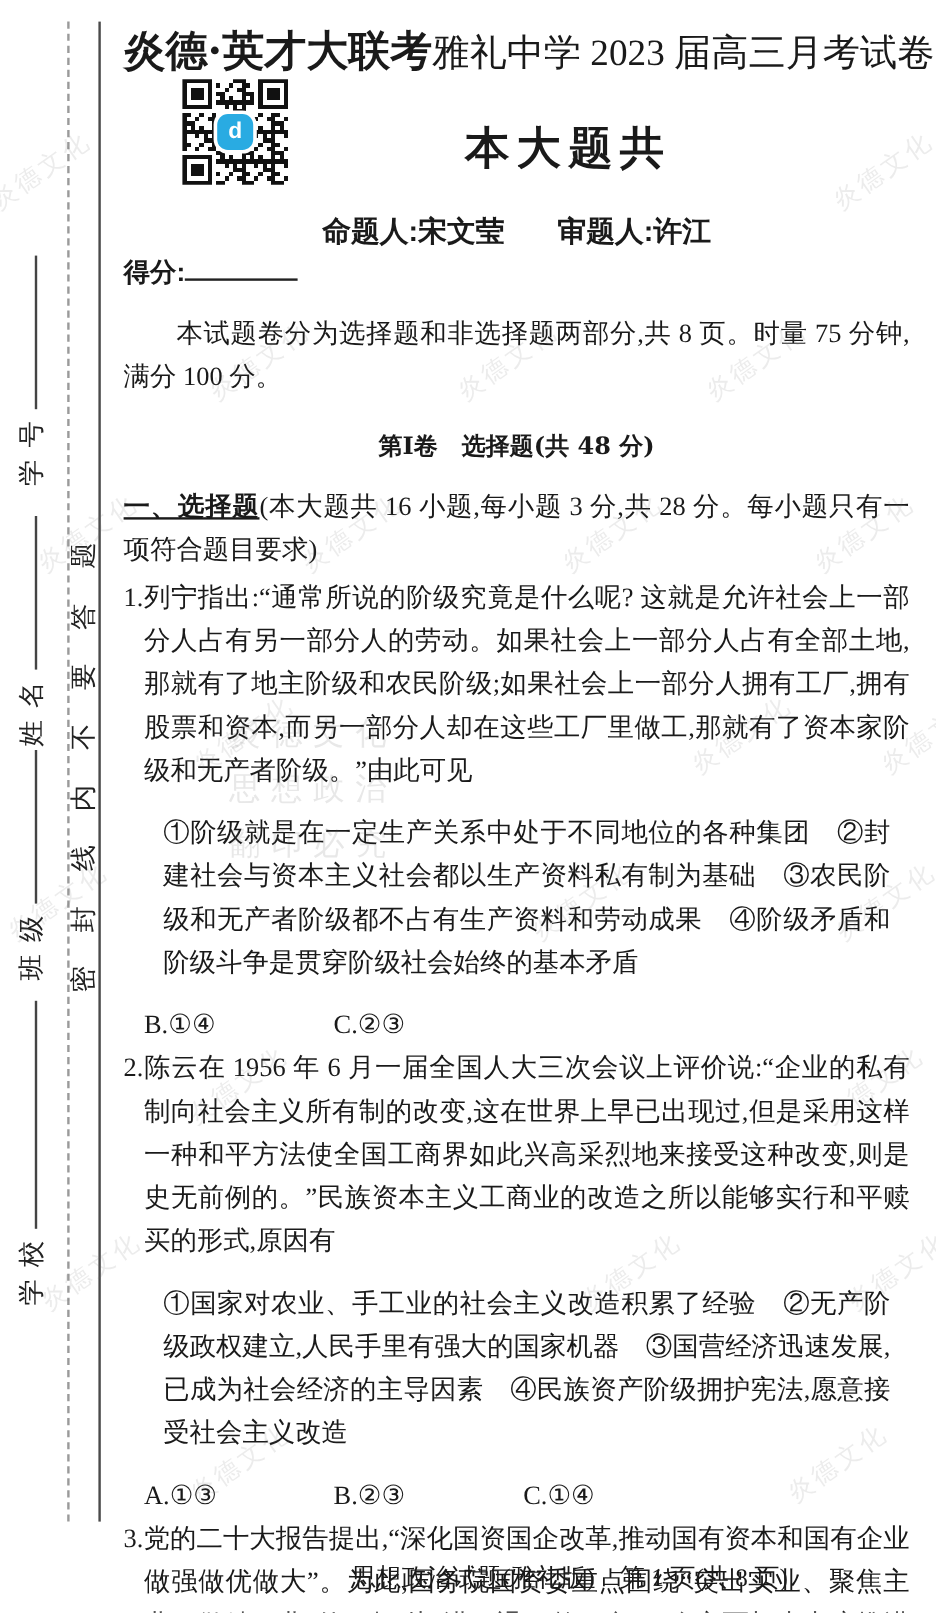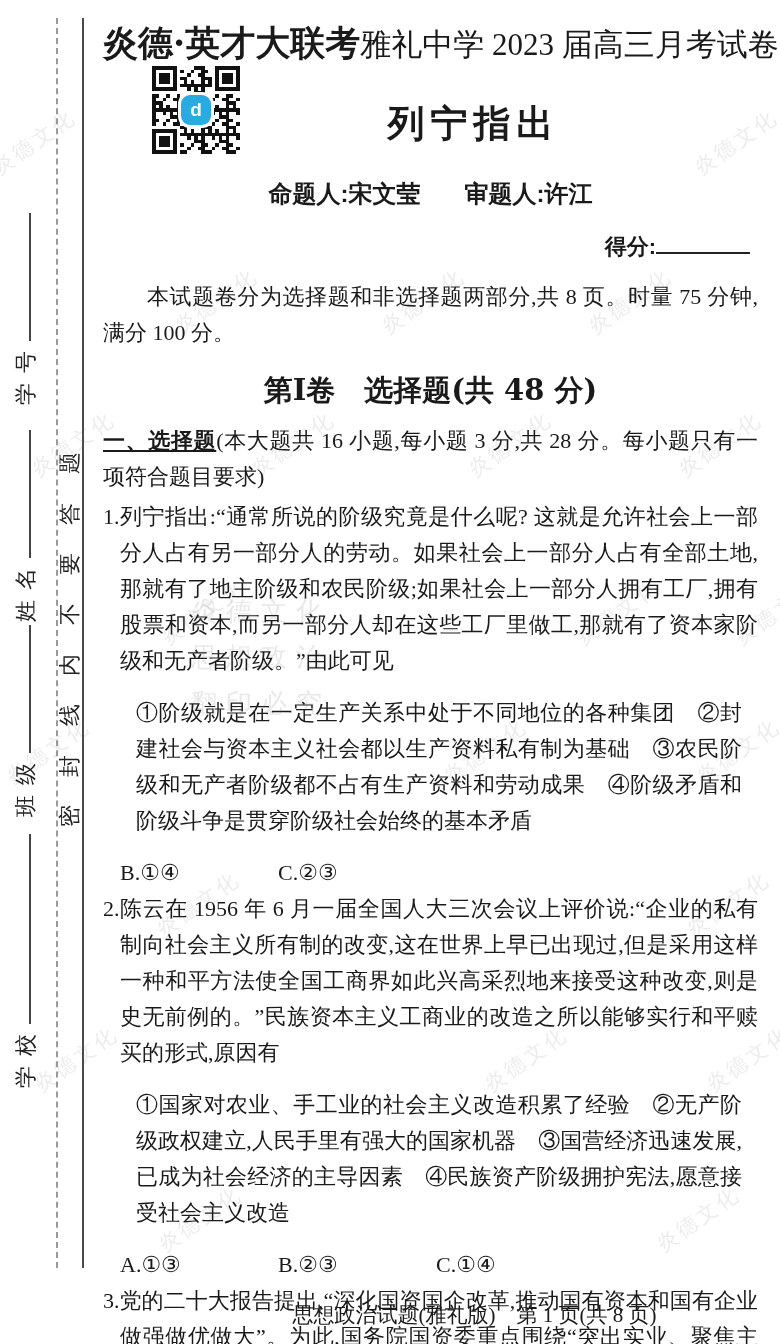--- a/index.html
+++ b/index.html
@@ -58,26 +58,26 @@
     display:flex;align-items:center;justify-content:center;
     font-family:"Liberation Sans",sans-serif;font-weight:bold;font-size:19px;color:#fff;
     box-shadow:0 0 0 3px #fff;
   }
   .setters{
     margin-top:4px;text-align:center;line-height:34px;
     font-family:"Liberation Sans","DejaVu Sans",sans-serif;
     font-weight:bold;font-size:24px;
   }
   .setters .gap{display:inline-block;width:44px;}
-  .score-row{margin-top:20px;text-align:right;line-height:32px;padding-right:8px;}
+  .score-row{margin-top:0;text-align:left;line-height:32px;padding-right:8px;}
   .score-label{font-family:"Liberation Sans",sans-serif;font-weight:bold;font-size:22px;}
   .score-blank{display:inline-block;width:94px;border-bottom:2px solid #222;height:4px;}
   .intro{margin:14px 0 0 0;font-size:22px;line-height:36px;text-indent:2em;text-align:justify;font-family:Liberation Serif, serif;}
   .sec-heading{
-    margin-top:22px;text-align:center;font-size:29px;line-height:34px;font-weight:bold;
+    margin-top:22px;text-align:center;font-size:20px;line-height:34px;font-weight:bold;
     font-family:"DejaVu Serif",serif;
   }
   .instruction{margin:16px 0 0 0;font-size:22px;line-height:36px;text-align:justify;}
   .instr-lead{font-family:"Liberation Sans",sans-serif;font-weight:bold;text-decoration:underline;}
   .questions{margin-top:4px;}
   .q-stem{margin:0;padding-left:17px;text-indent:-17px;font-size:22px;line-height:36px;text-align:justify;}
   .q-items{margin:16px;padding-left:17px;font-size:22px;line-height:36px;text-align:justify;}
   .q-options{margin:0;padding-left:17px;font-size:22px;line-height:36px;display:flex;}
   .q-options span{width:158px;}
   
@@ -305,21 +305,21 @@
     </svg>
   <div class="qr-logo" style="background: rgb(41, 171, 226);">d</div>
 </div>
 
 <div class="content">
   <div class="paper-title">
     <span class="series">炎德·英才大联考</span><span class="exam">雅礼中学 2023 届高三月考试卷(七)</span>
   </div>
 
   <div class="header-block">
-    <div class="subject">列宁指出</div>
+    <div class="subject">本大题共</div>
   </div>
 
   <div class="setters">
     <span>命题人:宋文莹</span><span class="gap"></span><span>审题人:许江</span>
   </div>
 
   <div class="score-row">
     <span class="score-label">得分:</span><span class="score-blank"></span>
   </div>
 

